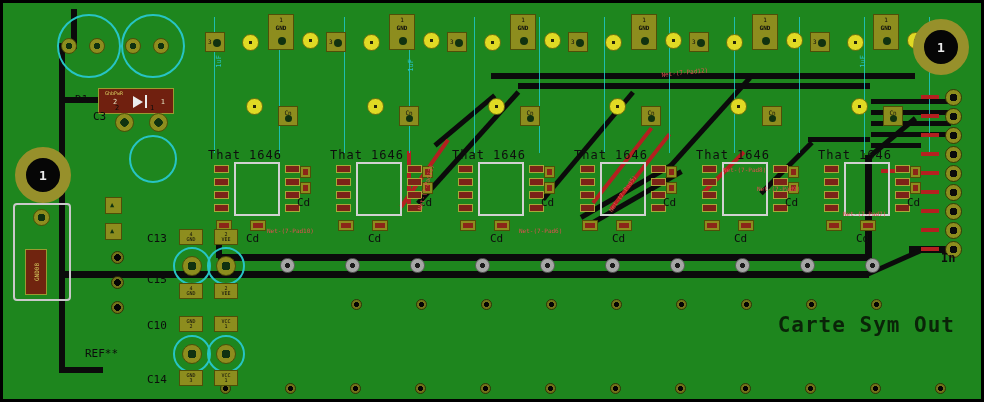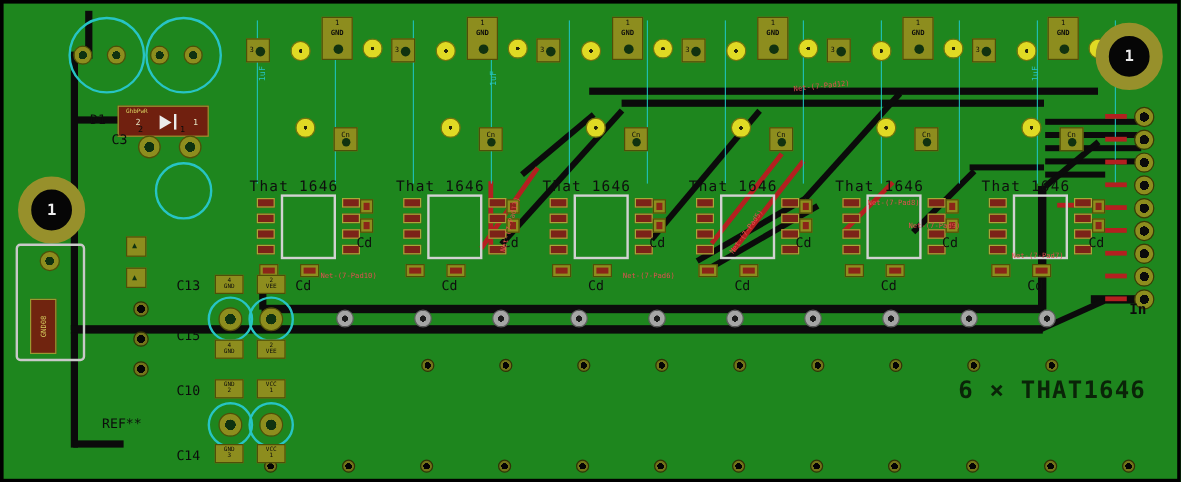--- a/index.html
+++ b/index.html
@@ -490,15 +490,15 @@
   <div class="sm-pad" style="left:211px;top:367px;">
     <span class="tl">VCC</span>
     <span class="tl">1</span>
   </div>
 
   <span class="lbl" style="left:82px;top:344px;">REF**</span>
 
   <span class="in-lbl" style="left:938px;top:248px;">In</span>
 
   <div class="title">
-    <div class="l2">6 × THAT1646</div>
+    <div class="l1">Carte Sym Out</div>
   </div>
 </div>
 
 </body></html>

